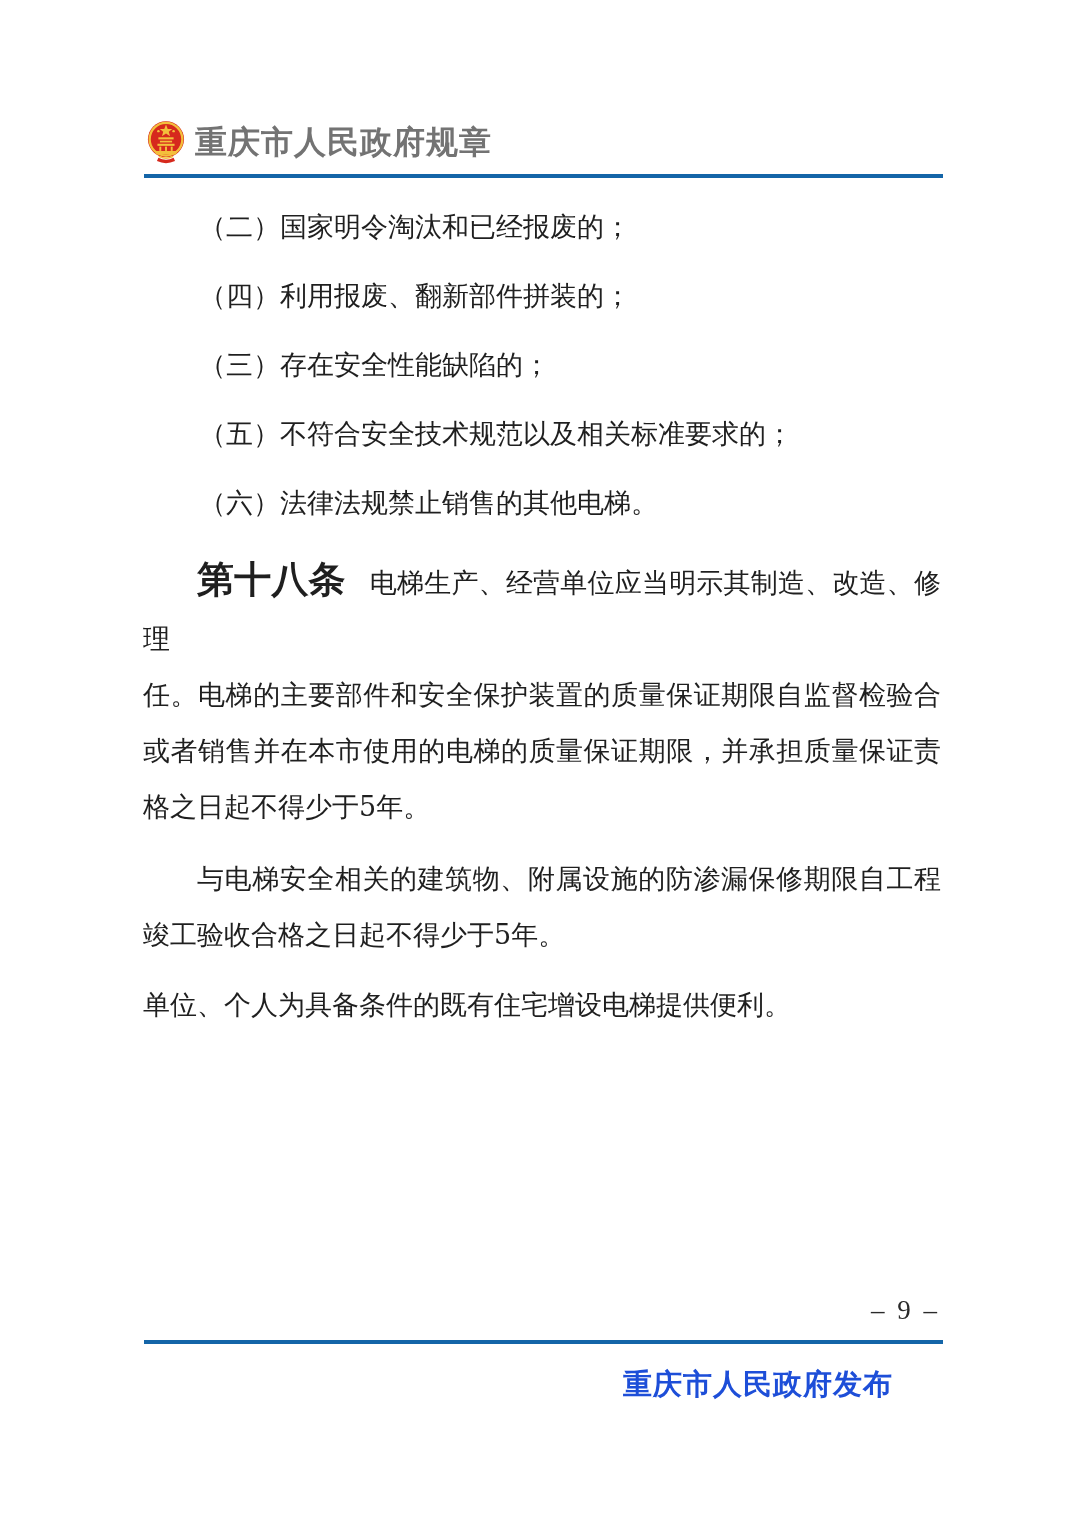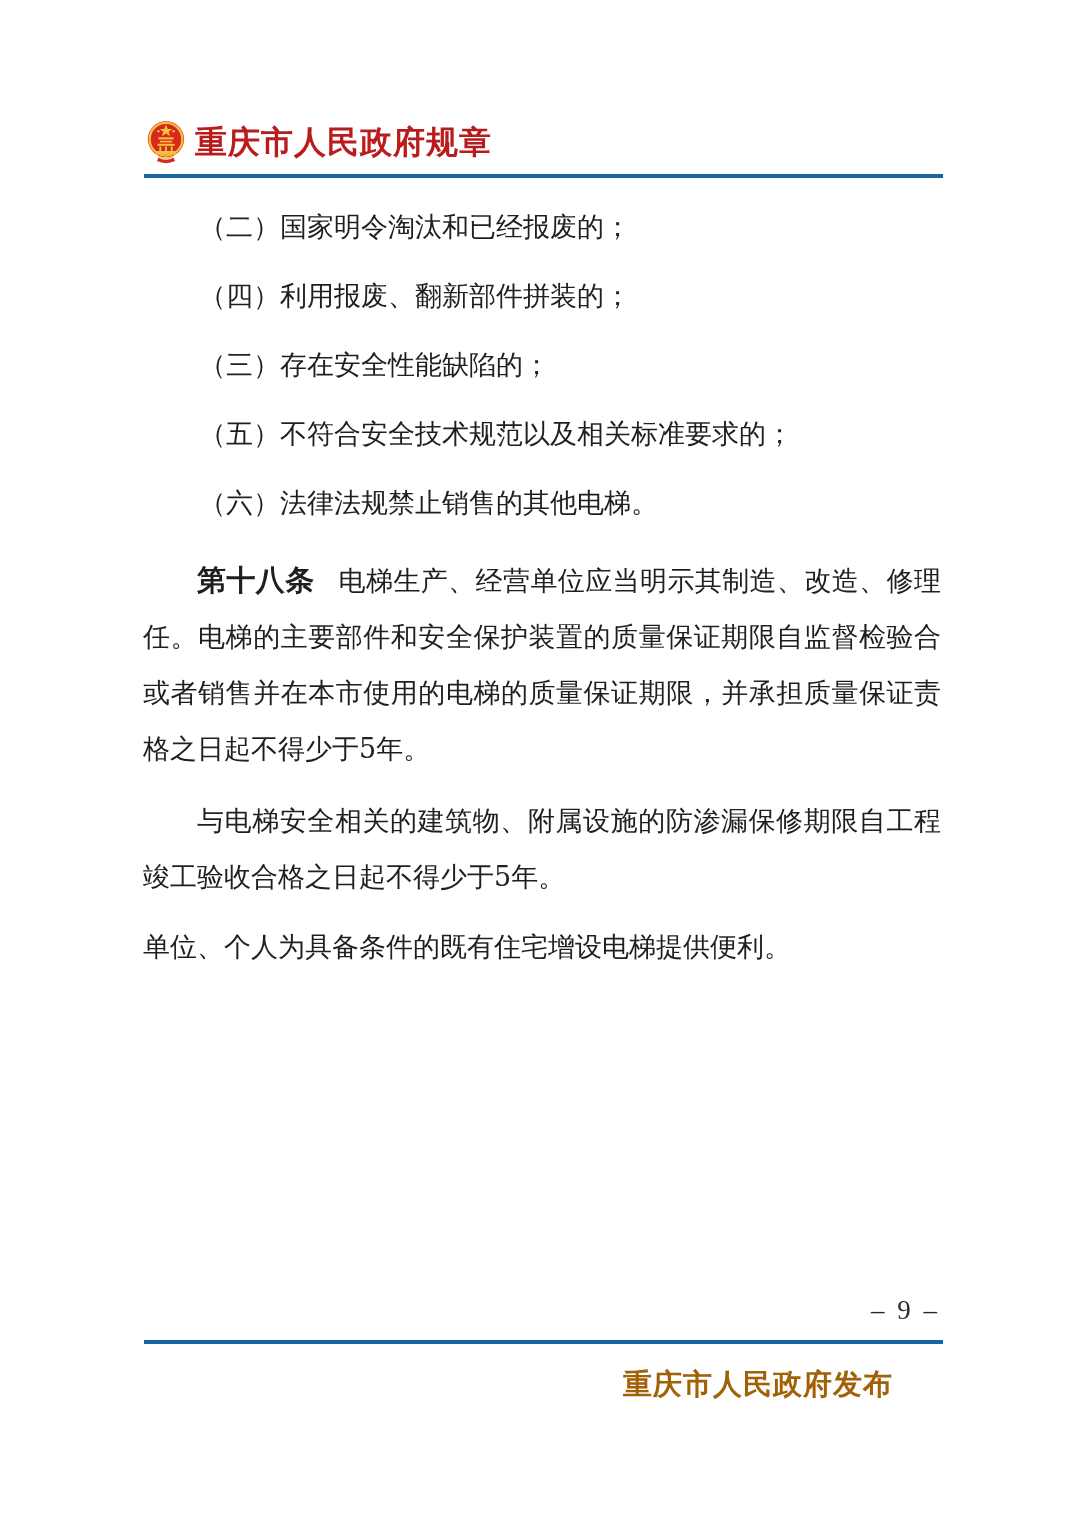--- a/index.html
+++ b/index.html
@@ -12,21 +12,21 @@
     overflow: hidden;
   }
   .header {
     position: absolute; left: 147px; top: 119px;
     display: flex; align-items: center; gap: 10px;
   }
   .emblem { width: 38px; height: 48px; flex: 0 0 auto; }
   .header-title {
     font-family: "Liberation Sans", "DejaVu Sans", sans-serif;
     font-weight: bold; font-size: 32px; letter-spacing: 1px;
-    color: #b91c1c; white-space: nowrap;
+    color: #737373; white-space: nowrap;
   }
   .rule {
     position: absolute; left: 144px; width: 799px; height: 4px;
     background: #1465a8;
   }
   .rule-top { top: 174px; }
   .rule-bottom { top: 1340px; }
   .content {
     position: absolute; left: 143px; top: 195px; width: 798px;
     font-size: 27px;
@@ -42,34 +42,34 @@
   .mt14 { margin-top: 14px; }
   .mt12 { margin-top: 12px; }
   .bline.fill {
     text-align: justify;
     text-align-last: justify;
     overflow: hidden;
   }
   .bline.indent { text-indent: 54px; }
   .lead {
     font-family: "Liberation Sans", "DejaVu Sans", sans-serif;
-    font-weight: bold; font-size: 29px;
+    font-weight: bold; font-size: 37px;
     margin-right: 24px;
   }
   .pageno {
     position: absolute; top: 1293px; right: 134px;
     font-family: "Liberation Serif", "DejaVu Serif", serif;
     font-size: 27px; color: #2a2a2a; letter-spacing: 3px;
     line-height: 34px;
   }
   .publisher {
     position: absolute; top: 1366px; right: 181px;
     font-family: "Liberation Serif", "DejaVu Serif", serif;
     font-weight: bold; font-size: 29px; letter-spacing: 1px;
-    color: #a16207; line-height: 36px; white-space: nowrap;
+    color: #1d4ed8; line-height: 36px; white-space: nowrap;
   }
 </style>
 </head>
 <body>
 
 <div class="header">
   <svg class="emblem" viewBox="0 0 40 50" xmlns="http://www.w3.org/2000/svg">
     <circle cx="20" cy="21" r="19" fill="#d6291d"></circle>
     <circle cx="20" cy="21" r="17.2" fill="none" stroke="#f3c03c" stroke-width="2.4"></circle>
     <path d="M20 5.5 L21.8 10.2 L26.6 10.3 L22.9 13.2 L24.3 17.8 L20 15 L15.7 17.8 L17.1 13.2 L13.4 10.3 L18.2 10.2 Z" fill="#f3c03c"></path>

